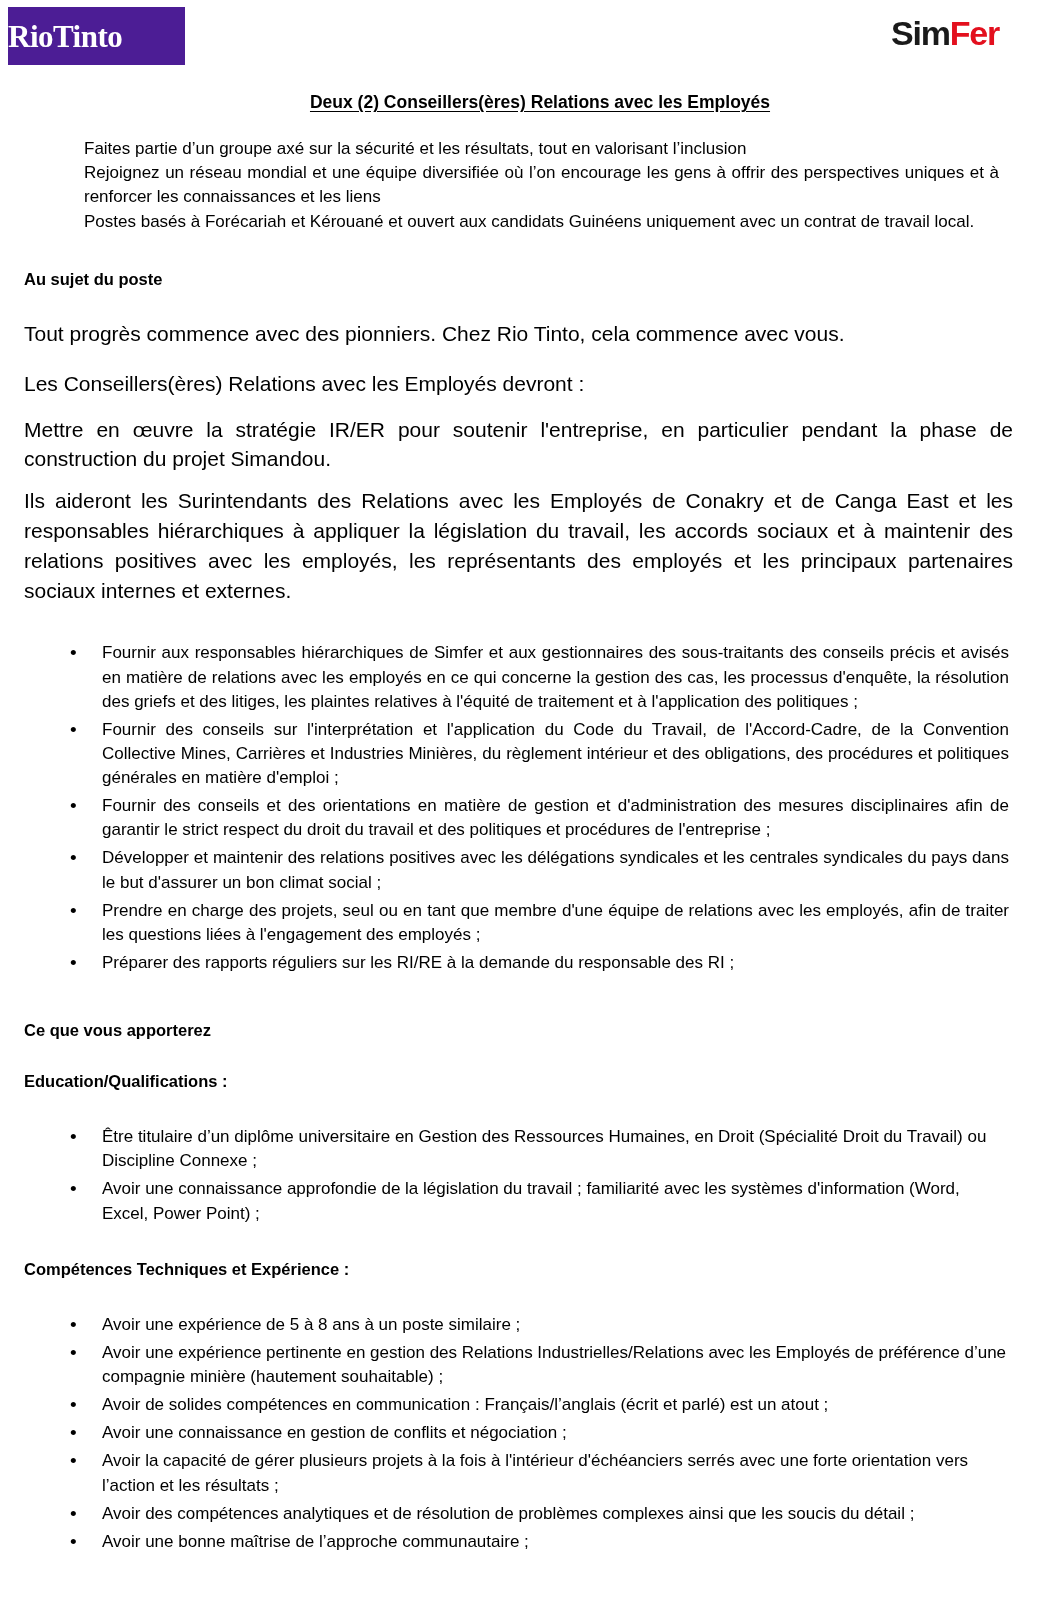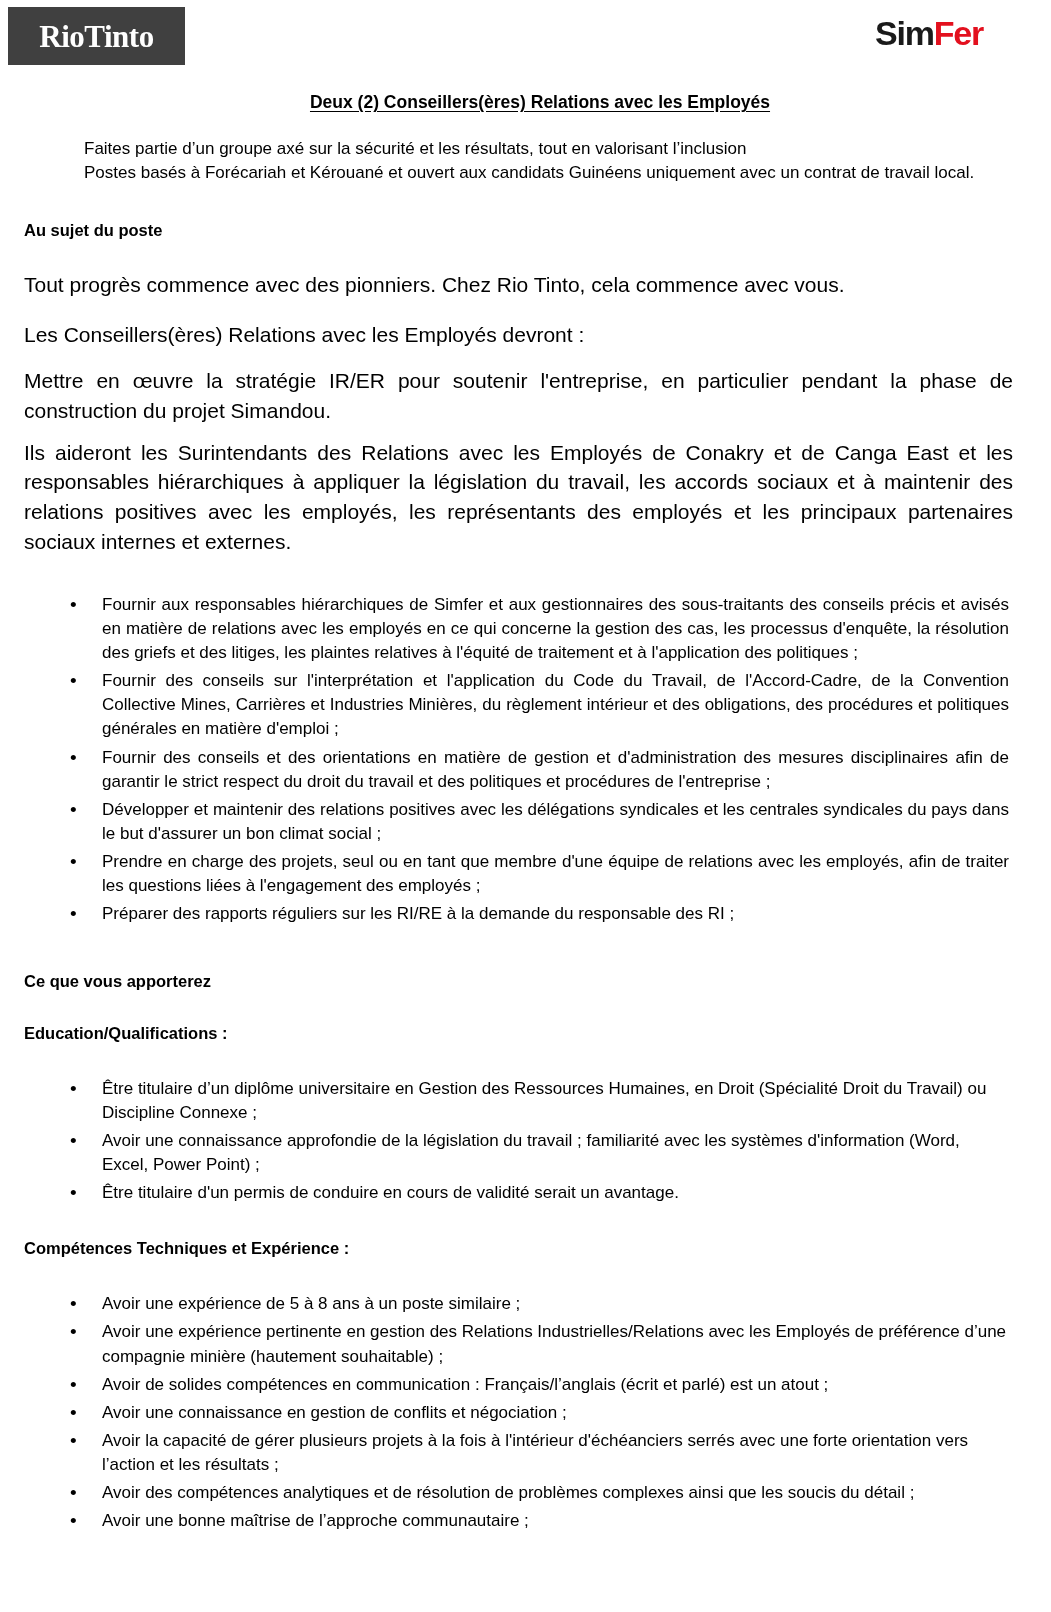--- a/index.html
+++ b/index.html
@@ -26,37 +26,36 @@
     position: relative;
     height: 72px;
     width: 100%;
   }
   .logo-riotinto {
     position: absolute;
     left: 8px;
     top: 7px;
     width: 177px;
     height: 58px;
-    background: #404040;
+    background: #4c1d95;
     display: flex;
     align-items: center;
-    justify-content: center;
   }
   .logo-riotinto-text {
     font-family: "Liberation Serif", serif;
     color: #ffffff;
     font-size: 31px;
     font-weight: 700;
     letter-spacing: -0.5px;
     line-height: 1;
     white-space: nowrap;
   }
   .logo-simfer {
     position: absolute;
-    right: 68px;
+    right: 52px;
     top: 16px;
     font-family: "Liberation Sans", sans-serif;
     font-size: 34px;
     font-weight: 700;
     letter-spacing: -1.2px;
     line-height: 1;
     white-space: nowrap;
   }
   .sf-sim { color: #1a1a1a; }
   .sf-fer { color: #e3101e; }
@@ -147,20 +146,21 @@
       <span class="sf-sim">Sim</span><span class="sf-fer">Fer</span>
     </div>
   </div>
 
   <div class="doc-title">
     <span>Deux (2) Conseillers(ères) Relations avec les Employés</span>
   </div>
 
   <div class="intro">
     <p>Faites partie d’un groupe axé sur la sécurité et les résultats, tout en valorisant l’inclusion</p>
+    <p>Rejoignez un réseau mondial et une équipe diversifiée où l’on encourage les gens à offrir des perspectives uniques et à renforcer les connaissances et les liens</p>
     <p>Postes basés à Forécariah et Kérouané et ouvert aux candidats Guinéens uniquement avec un contrat de travail local.</p>
   </div>
 
   <div class="content">
 
     <div class="sp-34"></div>
     <div class="section-head">Au sujet du poste</div>
 
     <div class="sp-28"></div>
     <div class="para lead">Tout progrès commence avec des pionniers. Chez Rio Tinto, cela commence avec vous.</div>
@@ -189,21 +189,20 @@
     <div class="sp-40"></div>
     <div class="section-head">Ce que vous apporterez</div>
 
     <div class="sp-28"></div>
     <div class="section-head">Education/Qualifications :</div>
 
     <div class="sp-28"></div>
     <ul class="bullets">
       <li class="nojust">Être titulaire d’un diplôme universitaire en Gestion des Ressources Humaines, en Droit (Spécialité Droit du Travail) ou Discipline Connexe ;</li>
       <li class="nojust">Avoir une connaissance approfondie de la législation du travail ; familiarité avec les systèmes d'information (Word, Excel, Power Point) ;</li>
-      <li class="nojust">Être titulaire d'un permis de conduire en cours de validité serait un avantage.</li>
     </ul>
 
     <div class="sp-28"></div>
     <div class="section-head">Compétences Techniques et Expérience :</div>
 
     <div class="sp-28"></div>
     <ul class="bullets">
       <li class="nojust">Avoir une expérience de 5 à 8 ans à un poste similaire ;</li>
       <li class="nojust">Avoir une expérience pertinente en gestion des Relations Industrielles/Relations avec les Employés de préférence d’une compagnie minière (hautement souhaitable) ;</li>
       <li class="nojust">Avoir de solides compétences en communication : Français/l’anglais (écrit et parlé) est un atout ;</li>

